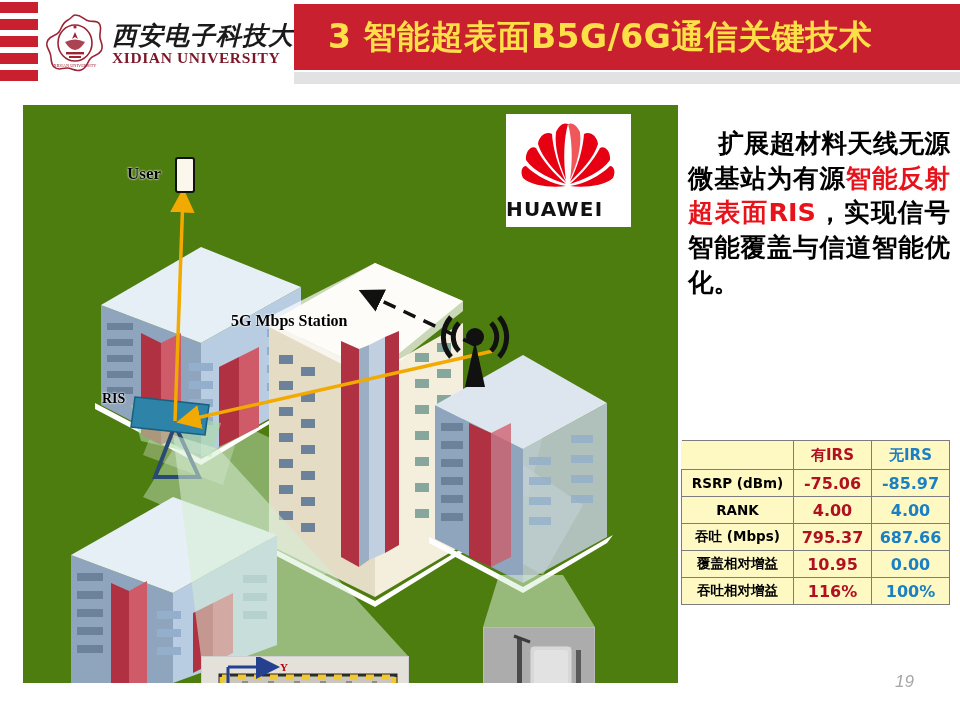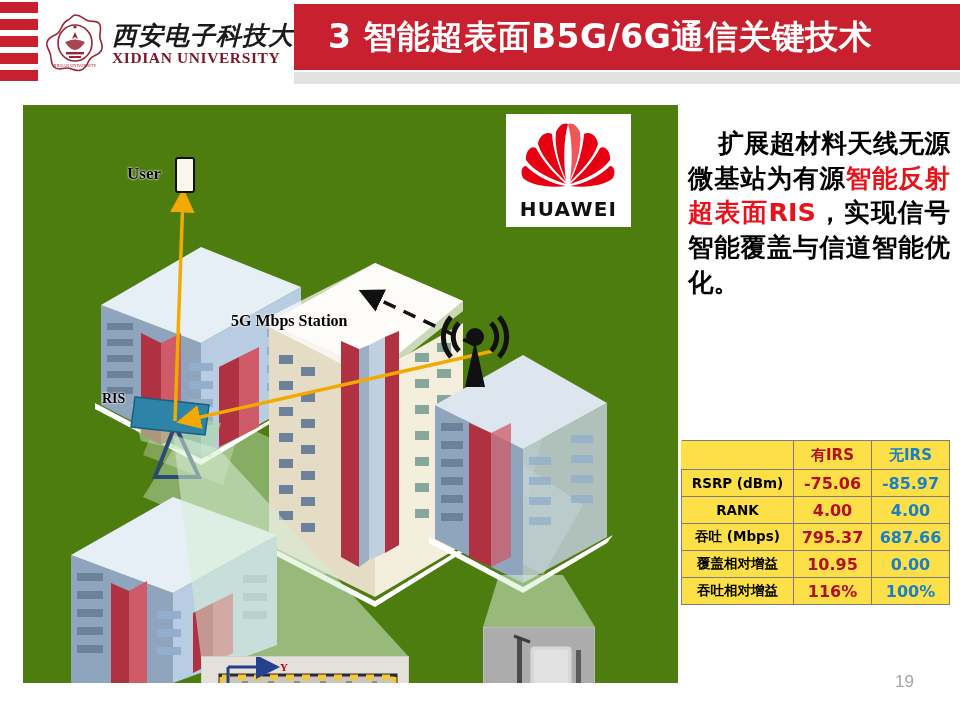--- a/index.html
+++ b/index.html
@@ -39,21 +39,21 @@
     font-family: "Liberation Serif", "DejaVu Serif", serif;
     font-size: 15.5px; font-weight: 700; color: #7B1728;
     letter-spacing: 0.6px; line-height: 1.2; white-space: nowrap;
   }
 
   .title-bar {
     position: absolute; left: 294px; top: 4px; width: 666px; height: 66px;
     background: #C8202E; display: flex; align-items: center;
   }
   .title-text {
-    color: #ffffff; font-size: 33px; font-weight: 700;
+    color: #fde047; font-size: 33px; font-weight: 700;
     letter-spacing: 0.5px; white-space: nowrap;
     margin-left: 34px;
     font-family: "DejaVu Sans", "Liberation Sans", sans-serif;
   }
   .title-underband {
     position: absolute; left: 294px; top: 72px; width: 666px; height: 12px;
     background: #E2E2E2;
   }
 
   
@@ -70,21 +70,21 @@
   .lbl-user { left: 104px; top: 59px; font-size: 17px; }
   .lbl-ris  { left: 79px;  top: 286px; font-size: 14px; }
   .lbl-bs   { left: 208px; top: 207px; font-size: 16px; }
 
   .huawei {
     position: absolute; left: 483px; top: 9px; width: 125px; height: 113px;
     background: #ffffff;
   }
   .huawei-word {
     position: absolute; bottom: 6px; left: 0; width: 100%;
-    text-align: center; font-size: 20px; font-weight: 700; color: #111;
+    text-align: left; font-size: 20px; font-weight: 700; color: #111;
     letter-spacing: 1.2px;
     font-family: "DejaVu Sans","Liberation Sans",sans-serif;
   }
 
   .phone {
     position: absolute; left: 152px; top: 52px; width: 20px; height: 36px;
     background: #FBF7EC; border: 2px solid #111; border-radius: 3px;
   }
 
   .photo-ris {
@@ -107,38 +107,39 @@
     color: #000; text-align: justify; letter-spacing: 0px;
     font-family: "DejaVu Sans","Liberation Sans",sans-serif;
   }
   .rtext .ind { display: inline-block; width: 30px; }
   .rtext .hl { color: #E8121A; }
 
   
   .dtable {
     position: absolute; left: 681px; top: 440px; width: 268px;
     border-collapse: collapse; table-layout: fixed;
-    background: #fde047;
+    background: #fef9c3;
   }
   .dtable td {
     border: 1px solid #7D7D7D;
     height: 27px; text-align: center; vertical-align: middle;
     font-size: 16px; font-weight: 700;
     font-family: "DejaVu Sans","Liberation Sans",sans-serif;
   }
   .dtable .c-label { width: 112px; color: #000; font-size: 13.5px; }
   .dtable .c-yes { width: 78px; color: #B01020; }
   .dtable .c-no  { width: 78px; color: #1B7FC4; }
   .dtable tr.hrow td { height: 29px; font-size: 15px; }
   .dtable tr.hrow td.c-label { border-left: none; }
 
   .pageno {
     position: absolute; right: 46px; bottom: 28px;
     font-size: 17px; color: #A6A6A6;
     font-family: "Liberation Sans","DejaVu Sans",sans-serif;
+    font-style: italic;
   }
 </style>
 </head>
 <body>
 
 <div id="slide">
 
   <div class="hdr-stripes">
     <i></i>
       <i></i>

